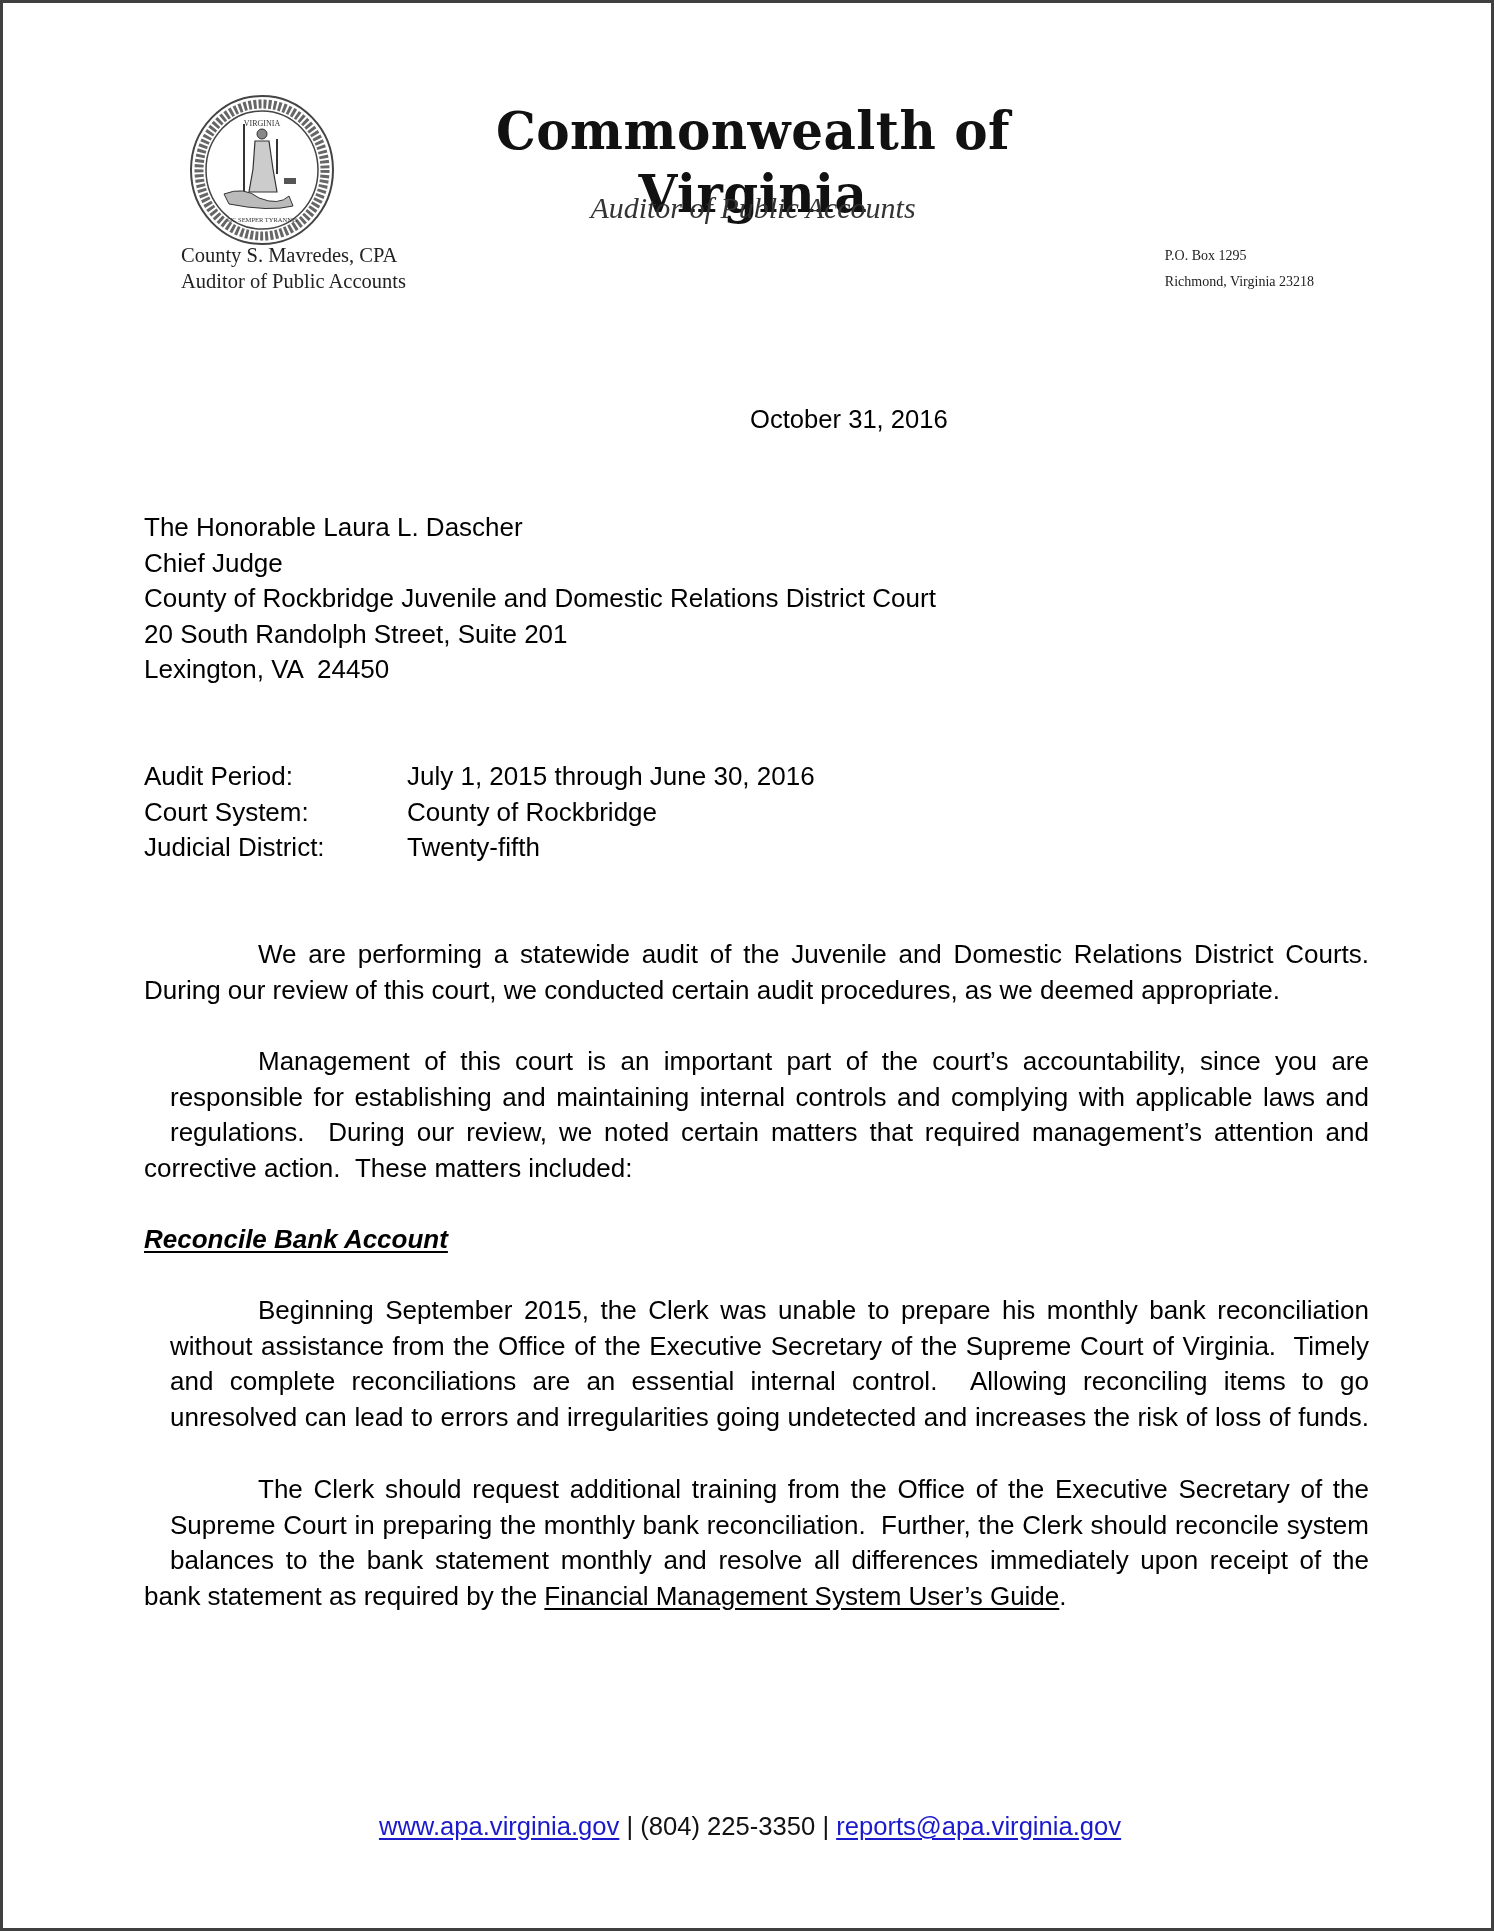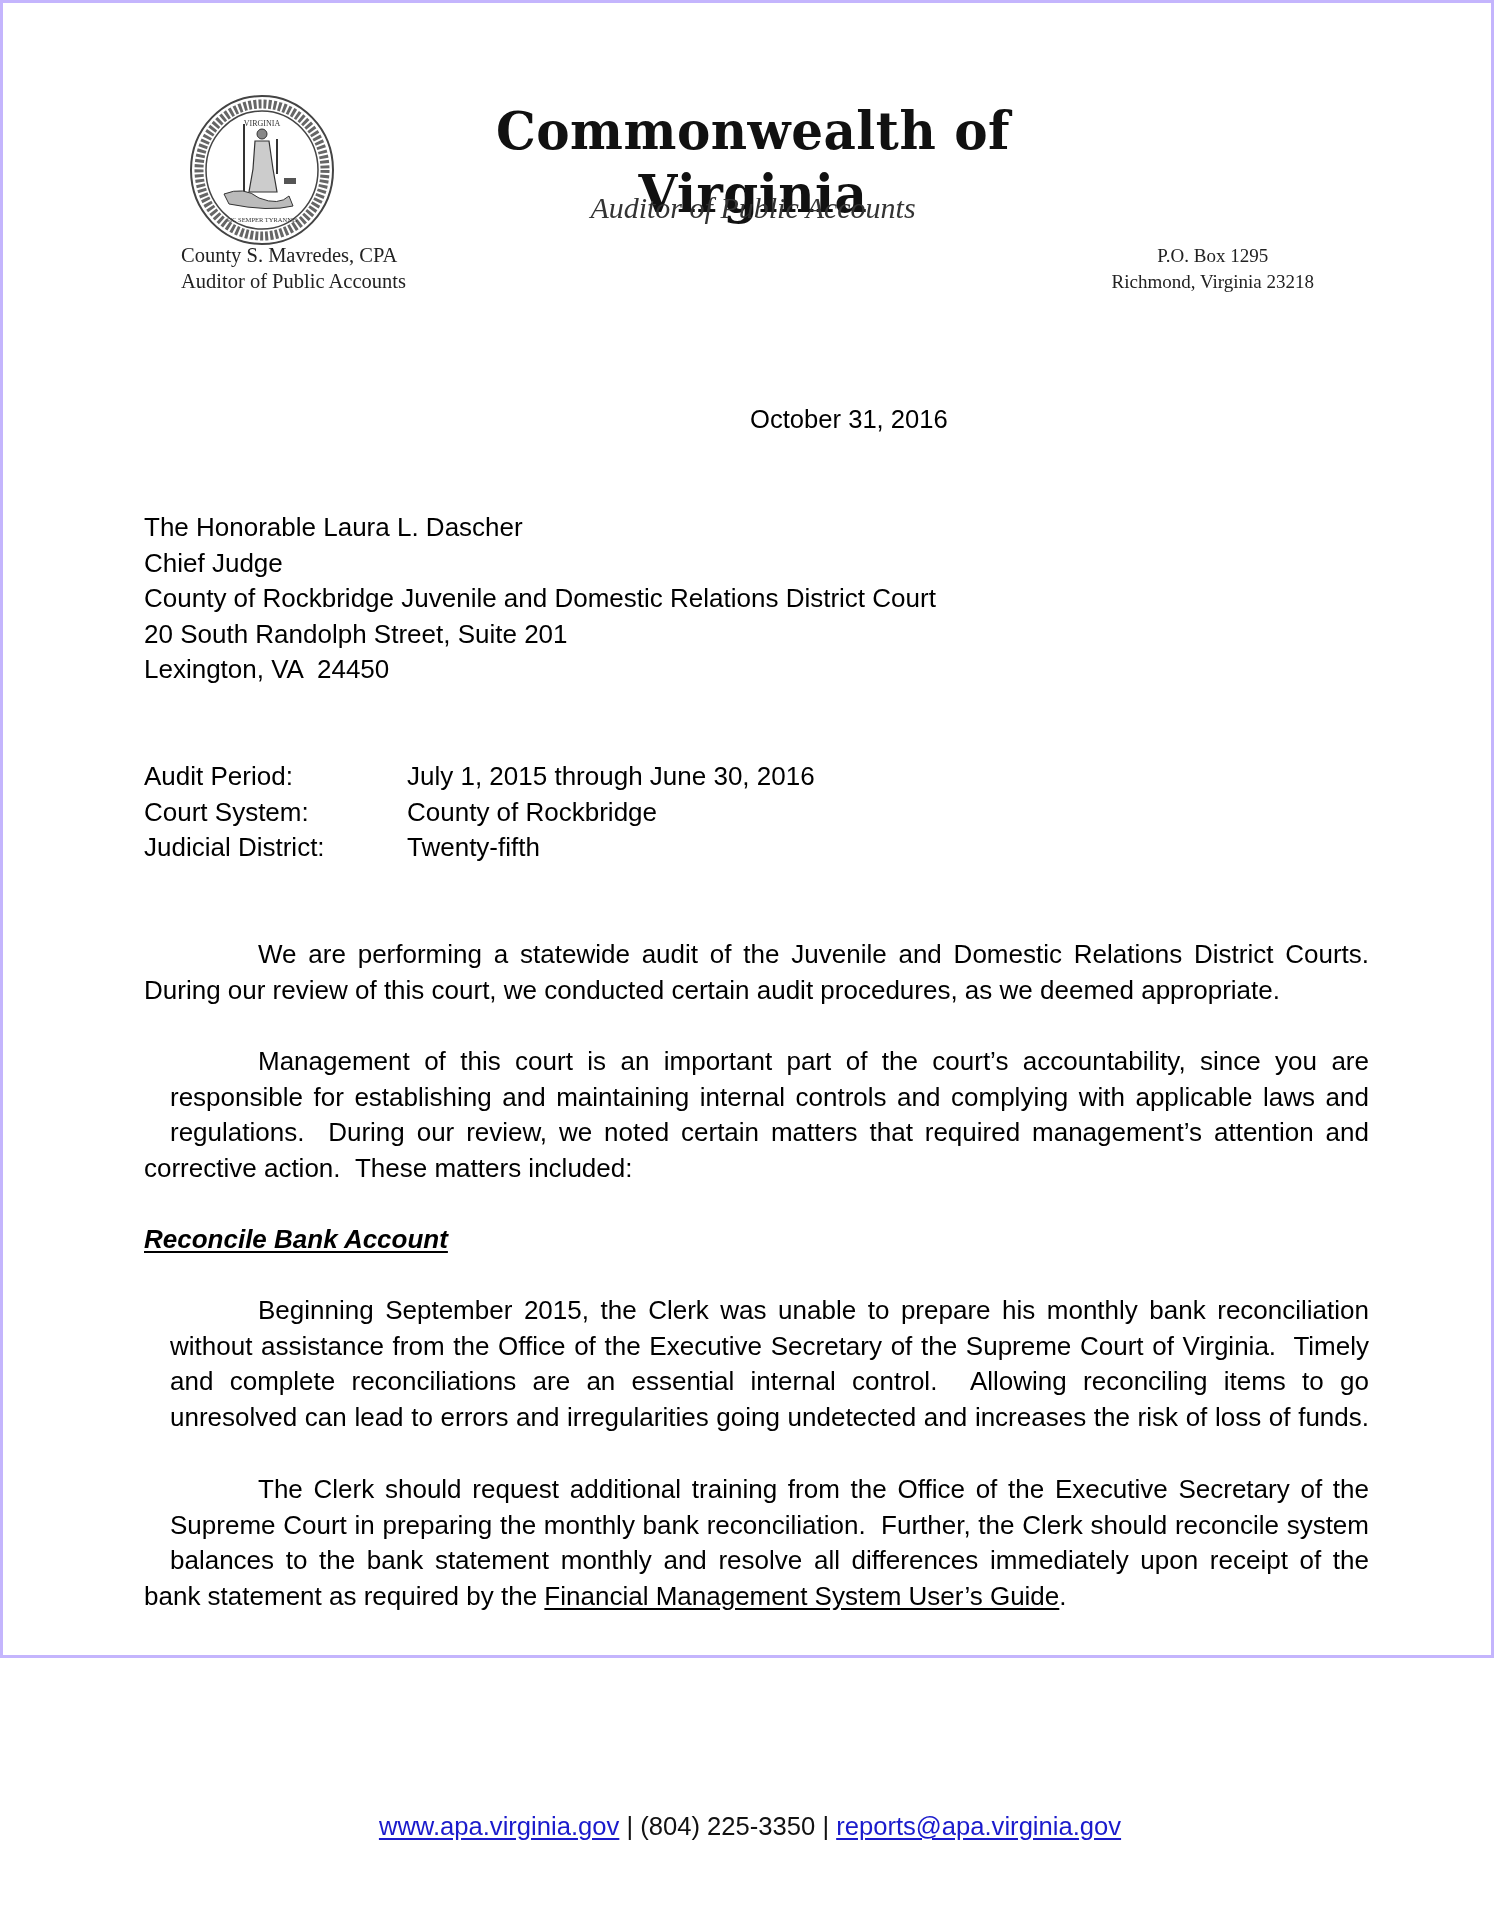--- a/index.html
+++ b/index.html
@@ -1,37 +1,37 @@
 <!DOCTYPE html>
 <html><head>
   <meta charset="utf-8">
   <style>
     html, body { margin: 0; padding: 0; background: #ffffff; }
     body { width: 1494px; height: 1931px; position: relative; overflow: hidden; }
     .page {
-      position: absolute; left: 0; top: 0; width: 1494px; height: 1658px;
-      box-sizing: border-box; border: 3px solid #c4b5fd; background: #fff;
+      position: absolute; left: 0; top: 0; width: 1494px; height: 1931px;
+      box-sizing: border-box; border: 3px solid #404040; background: #fff;
     }
     .serif { font-family: "Liberation Serif", "DejaVu Serif", serif; color: #222; }
     .sans  { font-family: "Liberation Sans", "DejaVu Sans", sans-serif; color: #000000; }
 
     
     .seal { position: absolute; left: 186px; top: 91px; width: 146px; height: 152px; }
     .title {
       position: absolute; left: 430px; top: 100px; width: 640px; text-align: center;
       font-family: "DejaVu Serif", "Liberation Serif", serif; font-weight: bold;
       font-size: 50px; letter-spacing: 0.5px; color: #111; line-height: 60px;
       transform: scaleY(1.05);
     }
     .subtitle {
       position: absolute; left: 430px; top: 187px; width: 640px; text-align: center;
       font-style: italic; font-size: 30px; line-height: 36px; color: #333;
     }
     .hdr-left { position: absolute; left: 178px; top: 240px; font-size: 20.5px; line-height: 25.5px; }
-    .hdr-right { position: absolute; right: 177px; top: 240px; font-size: 19px; line-height: 25.5px; text-align: center; }
+    .hdr-right { position: absolute; right: 177px; top: 240px; font-size: 14px; line-height: 25.5px; text-align: left; }
 
     
     .body-text {
       position: absolute; left: 141px; width: 1225px;
       font-size: 26px; line-height: 35.6px;
     }
     .line { display: block; white-space: nowrap; }
     .justify-line { display: block; text-align: justify; text-align-last: justify; white-space: normal; margin-left: 26px; }
     .indent { padding-left: 88px; }
     .date { position: absolute; left: 747px; top: 399px; font-size: 25.6px; line-height: 35.6px; }

